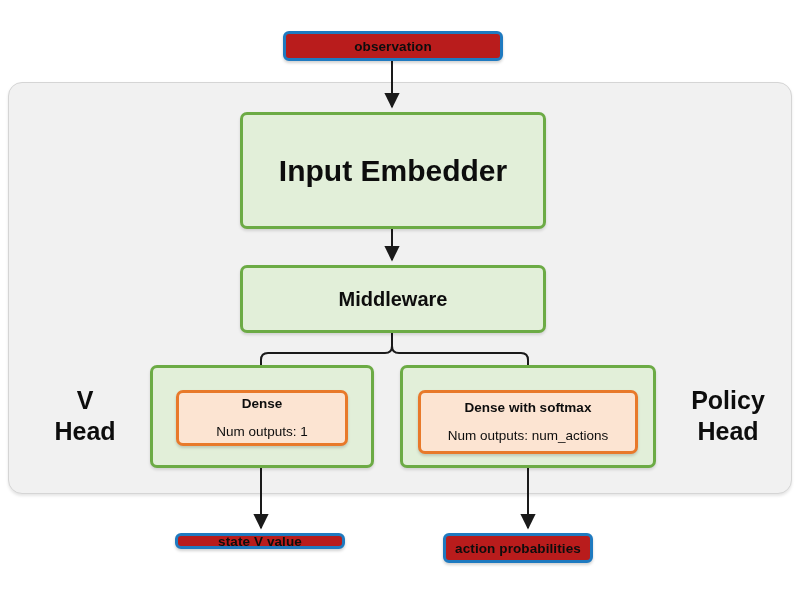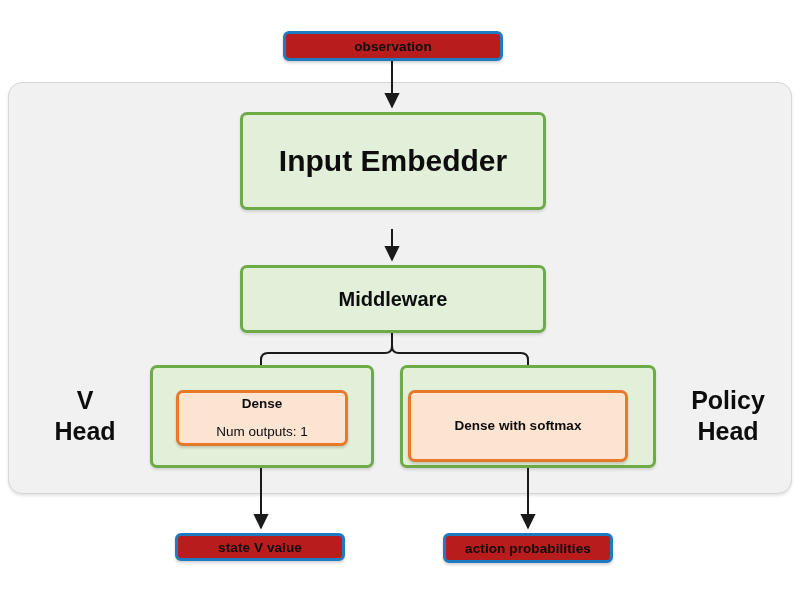--- a/index.html
+++ b/index.html
@@ -28,35 +28,35 @@
     background:#b91c1c;
     border:3px solid #1f7ac0;
     border-radius:6px;
     box-sizing:border-box;
     display:flex;align-items:center;justify-content:center;
     font-size:13.5px;font-weight:bold;color:#0d0d0d;
     box-shadow:0 2px 3px rgba(0,0,0,0.18);
     letter-spacing:.1px;
   }
   #observation{left:283px;top:31px;width:220px;height:30px;}
-  #state-v-value{left:175px;top:533px;width:170px;height:28px;}
-  #action-probabilities{left:443px;top:533px;width:170px;height:30px;}
+  #state-v-value{left:175px;top:533px;width:170px;height:16px;}
+  #action-probabilities{left:443px;top:533px;width:150px;height:30px;}
 
   
   .green-box{
     position:absolute;
     background:#e2efd9;
     border:3px solid #6cab45;
     border-radius:7px;
     box-sizing:border-box;
     display:flex;align-items:center;justify-content:center;
     color:#0d0d0d;
     box-shadow:0 2px 3px rgba(0,0,0,0.13);
   }
-  #input-embedder{left:240px;top:112px;width:306px;height:98px;font-size:30px;font-weight:bold;}
+  #input-embedder{left:240px;top:112px;width:306px;height:117px;font-size:30px;font-weight:bold;}
   #middleware{left:240px;top:265px;width:306px;height:68px;font-size:20px;font-weight:bold;}
 
   
   .head-group{
     position:absolute;
     background:#e2efd9;
     border:3px solid #6cab45;
     border-radius:7px;
     box-sizing:border-box;
     box-shadow:0 2px 3px rgba(0,0,0,0.13);
@@ -69,21 +69,21 @@
     position:absolute;
     background:#fce4d2;
     border:3px solid #e8792a;
     border-radius:7px;
     box-sizing:border-box;
     display:flex;flex-direction:column;align-items:center;justify-content:center;
     color:#0d0d0d;
     box-shadow:0 2px 3px rgba(0,0,0,0.16);
   }
   #dense-box{left:176px;top:390px;width:172px;height:56px;}
-  #dense-softmax-box{left:408px;top:390px;width:220px;height:72px;}
+  #dense-softmax-box{left:418px;top:390px;width:220px;height:64px;}
   .orange-title{font-size:13.5px;font-weight:bold;line-height:1.25;}
   .orange-sub{font-size:13.5px;font-weight:normal;line-height:1.25;margin-top:11px;}
 
   
   .head-label{
     position:absolute;
     text-align:center;
     font-size:25px;font-weight:bold;color:#0d0d0d;
     line-height:1.22;
     white-space:pre-line;
@@ -134,20 +134,21 @@
 
   <div class="green-box" id="middleware">Middleware</div>
 
   <div class="orange-box" id="dense-box">
     <div class="orange-title">Dense</div>
     <div class="orange-sub">Num outputs: 1</div>
   </div>
 
   <div class="orange-box" id="dense-softmax-box">
     <div class="orange-title">Dense with softmax</div>
+    <div class="orange-sub">Num outputs: num_actions</div>
   </div>
 
   <div class="head-label" id="v-head-label">V
 Head</div>
 
   <div class="head-label" id="policy-head-label">Policy
 Head</div>
 
 </div>
 

